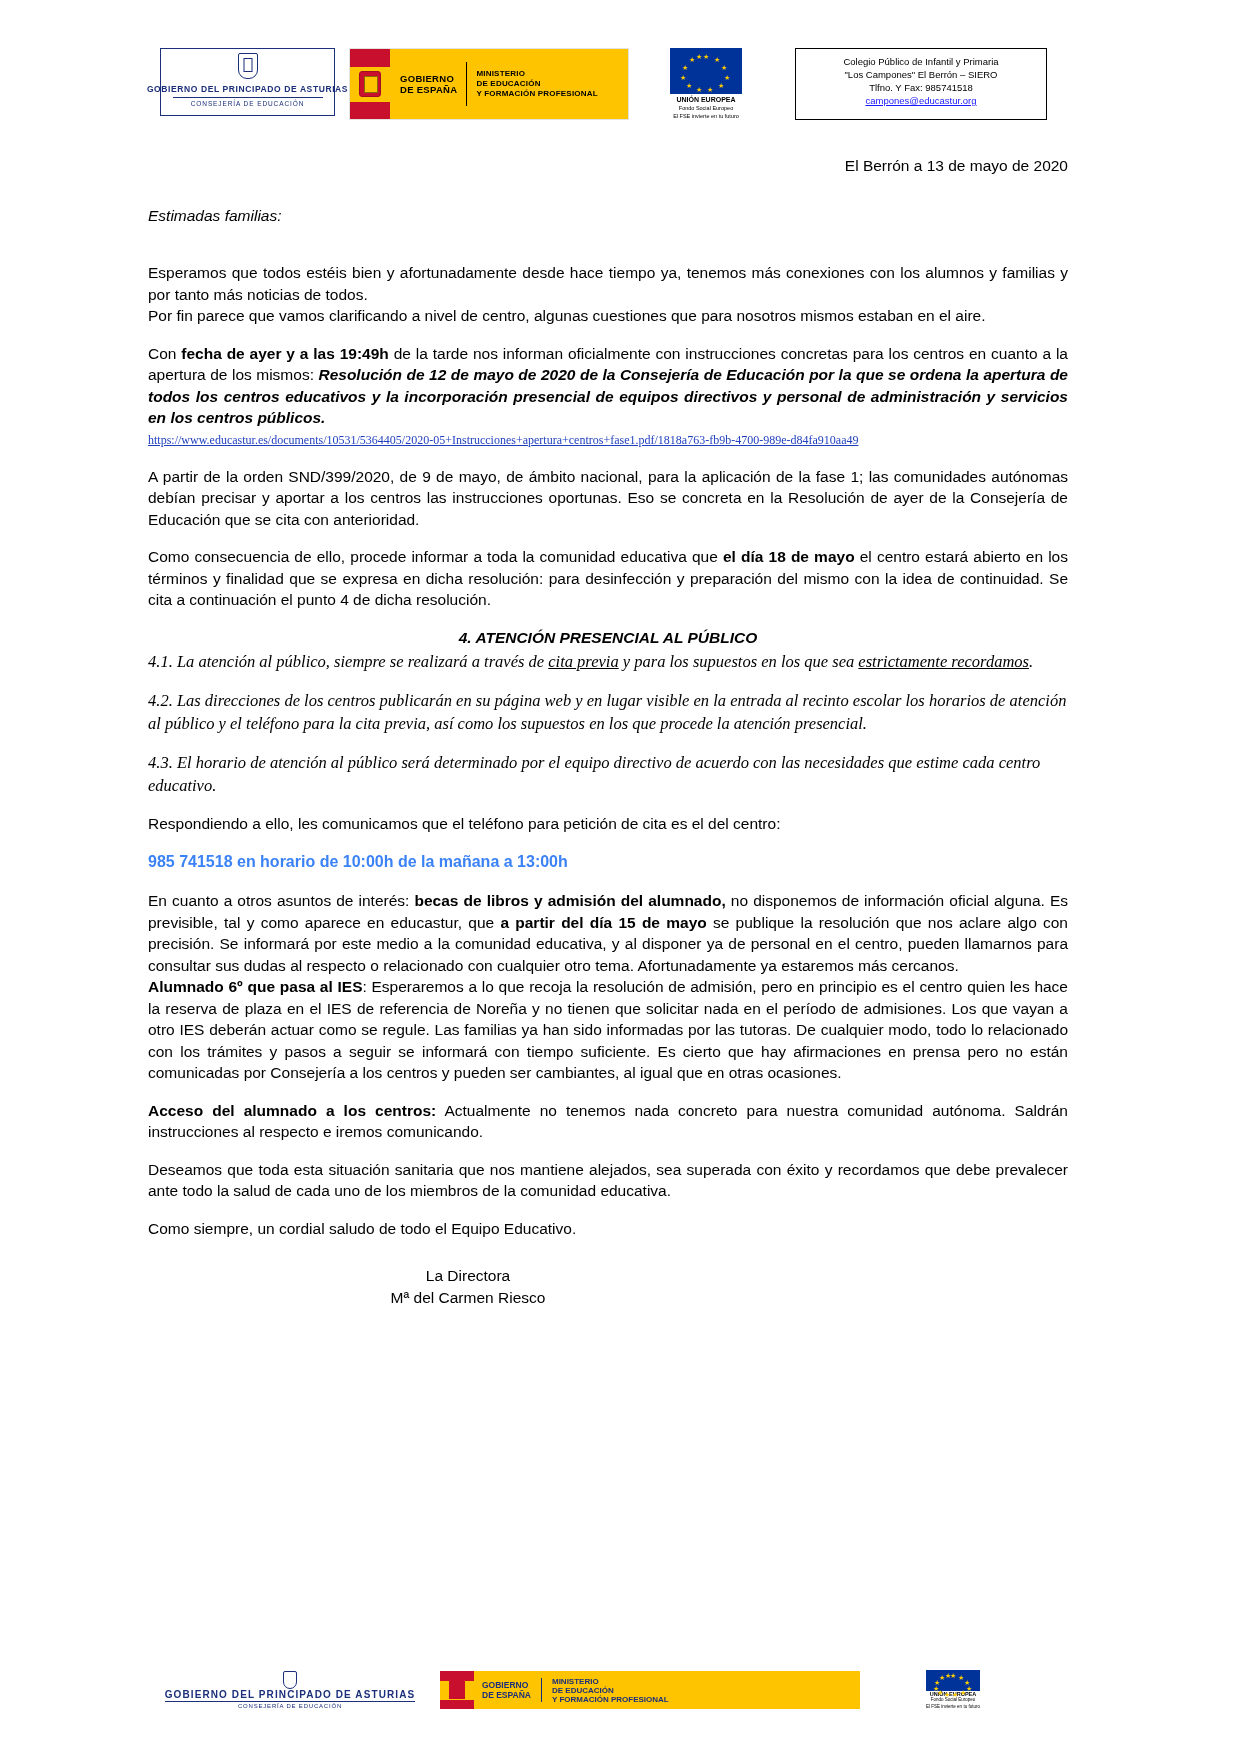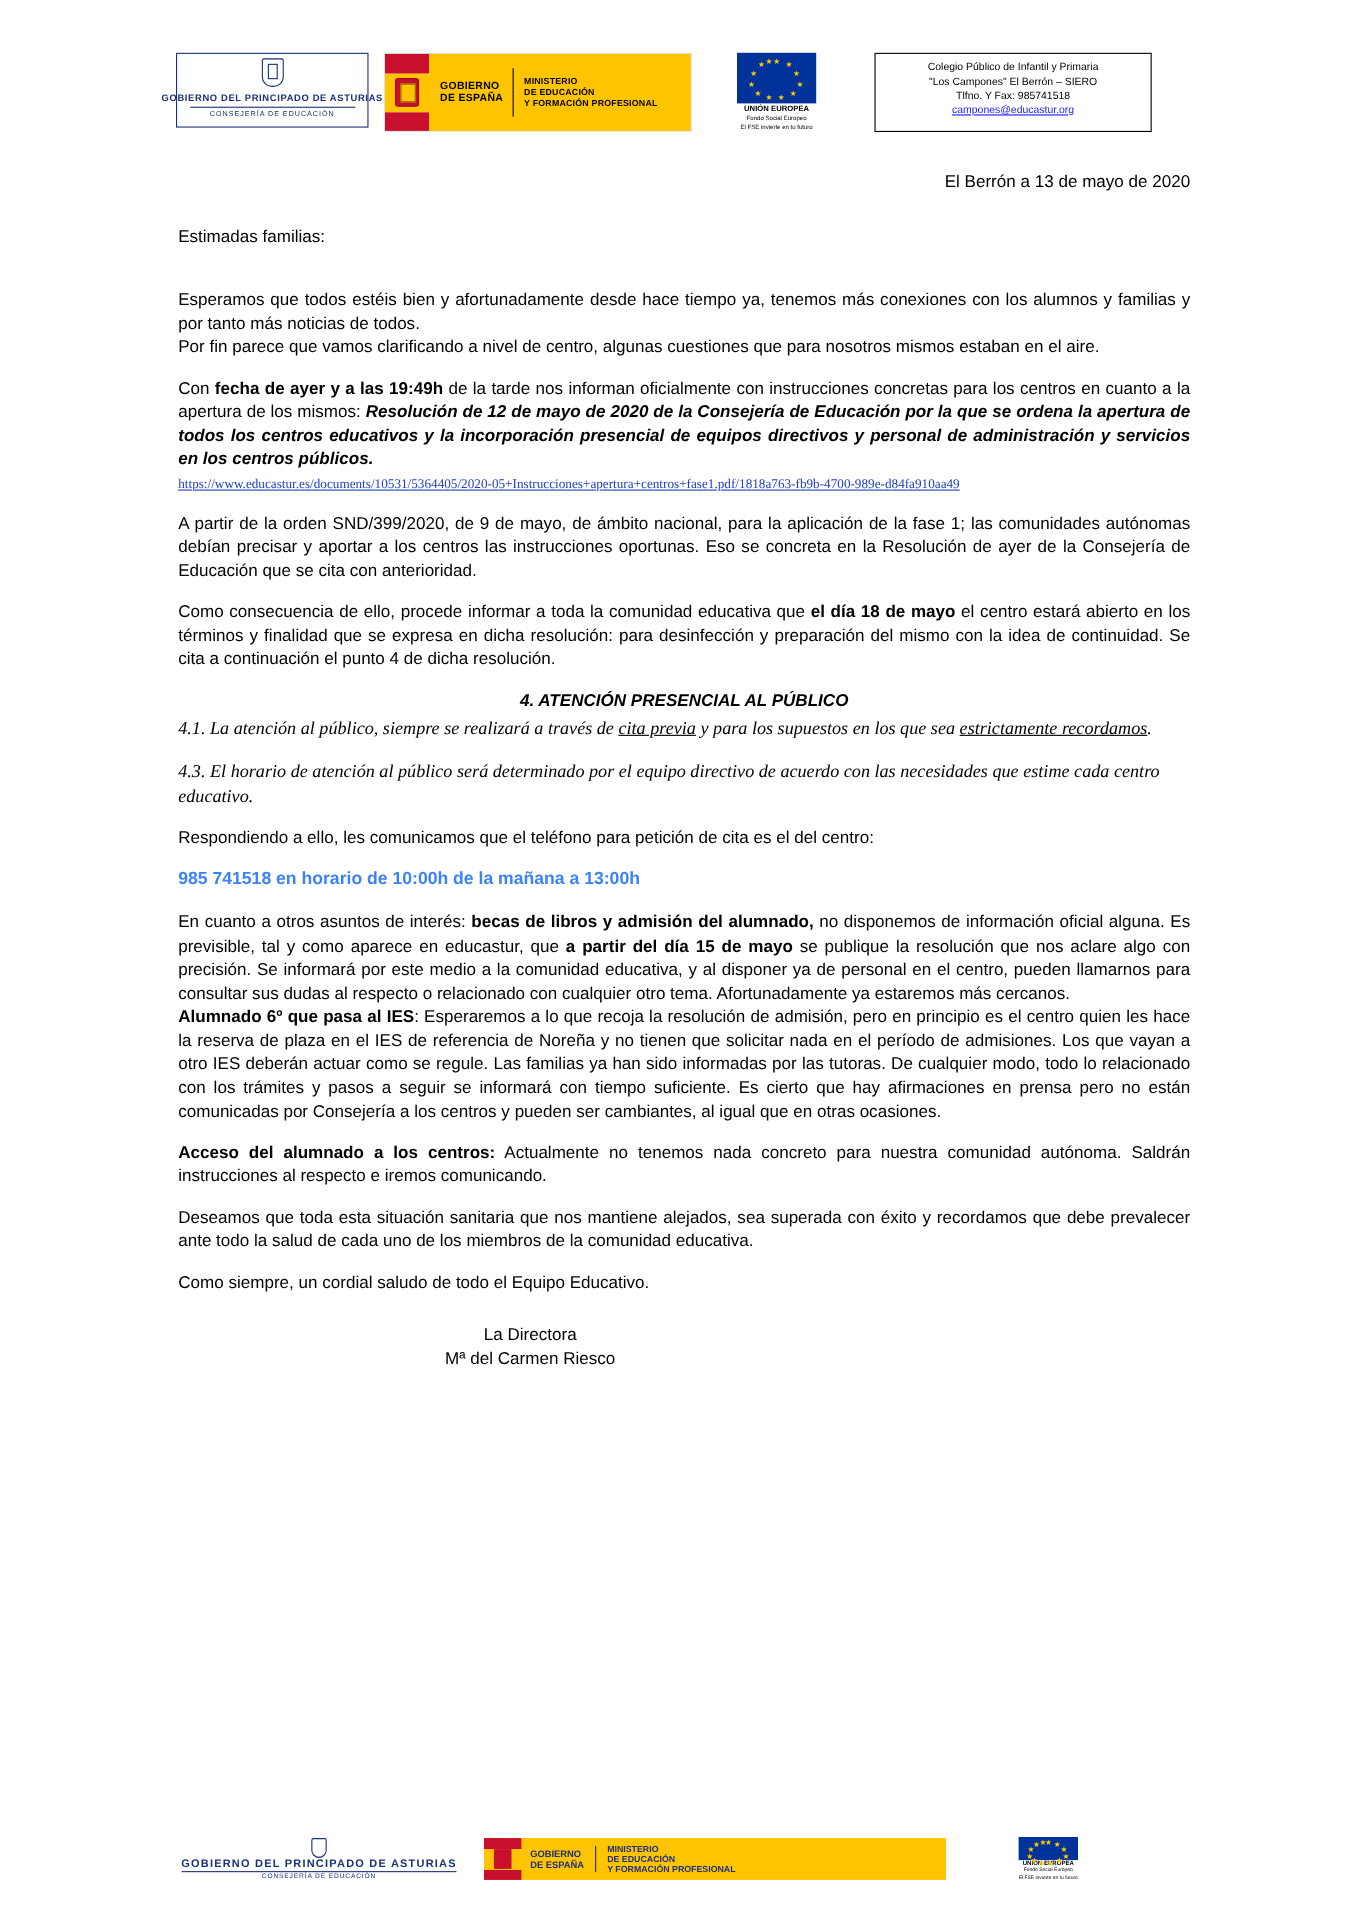--- a/index.html
+++ b/index.html
@@ -160,28 +160,28 @@
     text-align: center;
     font-size: 9.5px;
     line-height: 13px;
   }
   .school-box a { color: #1a1aff; text-decoration: underline; text-align: right; }
 
   
   .body-wrap {
     position: absolute;
     top: 155px;
-    left: 162px;
+    left: 148px;
     width: 920px;
     font-size: 15.5px;
     line-height: 21.5px;
   }
   .date-line { text-align: right; margin-bottom: 28px; }
   p { margin: 0 0 0 0; }
-  .greeting { margin-bottom: 36px; }
+  .greeting { margin-bottom: 36px; font-style: italic; }
   .para { text-align: justify; margin-bottom: 16px; }
   .tight { margin-bottom: 0; }
   b { font-weight: bold; }
   .ital-bold { font-style: italic; font-weight: bold; }
   .link {
     color: #1f3fbf;
     text-decoration: underline;
     font-family: "Liberation Serif", serif;
     font-size: 12px;
     word-break: break-all;
@@ -350,20 +350,21 @@
     <p class="para"><span>Con </span><b>fecha de ayer y a las 19:49h</b><span> de la tarde nos informan oficialmente con instrucciones concretas para los centros en cuanto a la apertura de los mismos: </span><span class="ital-bold">Resolución de 12 de mayo de 2020 de la Consejería de Educación por la que se ordena la apertura  de todos los centros educativos y la incorporación presencial de equipos directivos y personal de administración y servicios en los centros públicos.</span><a class="link" href="#">https://www.educastur.es/documents/10531/5364405/2020-05+Instrucciones+apertura+centros+fase1.pdf/1818a763-fb9b-4700-989e-d84fa910aa49</a></p>
 
     <p class="para">A partir de la orden SND/399/2020, de 9 de mayo, de  ámbito nacional, para la aplicación de la fase 1; las comunidades autónomas debían precisar y aportar a los centros las instrucciones oportunas. Eso se concreta en la Resolución de ayer de la Consejería de Educación  que se cita con anterioridad.</p>
 
     <p class="para"><span>Como consecuencia de ello, procede informar  a toda la comunidad educativa que </span><b>el día 18 de mayo</b><span> el centro estará abierto en los términos y finalidad que se expresa en dicha resolución: para desinfección y preparación del mismo con la idea de continuidad. Se cita a continuación el punto 4  de dicha resolución.</span></p>
 
     <p class="section-title">4. ATENCIÓN PRESENCIAL AL PÚBLICO</p>
 
     <p class="serif-ital"><span>4.1. La atención al público, siempre se realizará a través de </span><u>cita previa</u><span> y para los supuestos en los que sea </span><u>estrictamente recordamos</u><span>.</span></p>
 
+    <p class="serif-ital">4.2. Las direcciones de los centros publicarán en su página web y en lugar visible en la entrada al recinto escolar los horarios de atención al público y el teléfono para la cita previa, así como los supuestos en los que procede la atención presencial.</p>
 
     <p class="serif-ital">4.3. El horario de atención al público será determinado por el equipo directivo de acuerdo con las necesidades que estime cada centro educativo.</p>
 
     <p class="para">Respondiendo a ello, les comunicamos que el teléfono para petición de cita es el del centro:</p>
 
     <p class="phone-line">985 741518  en horario de 10:00h de la mañana a 13:00h</p>
 
     <p class="para tight"><span>En cuanto  a otros asuntos de interés: </span><b>becas de libros y admisión del alumnado,</b><span> no disponemos de información oficial alguna. Es previsible, tal y como aparece en educastur, que  </span><b>a partir del día 15 de mayo</b><span> se publique la resolución que nos aclare algo con precisión. Se informará  por este medio a la comunidad educativa, y al disponer ya de personal en el centro, pueden llamarnos  para consultar sus dudas al respecto o relacionado con  cualquier otro  tema. Afortunadamente ya estaremos más cercanos.</span></p>
 
     <p class="para"><b>Alumnado 6º que pasa al IES</b><span>: Esperaremos a lo que recoja la resolución de admisión, pero en principio es el centro quien les hace la reserva de plaza en el IES de referencia de Noreña y no tienen que solicitar nada en el período de admisiones. Los que vayan a otro IES  deberán actuar como se regule. Las familias ya han sido informadas por las tutoras. De cualquier modo, todo lo relacionado con los trámites y pasos a seguir se informará con tiempo suficiente. Es cierto que hay afirmaciones en prensa pero no están comunicadas por Consejería a los centros y pueden ser  cambiantes, al igual que en otras ocasiones.</span></p>

